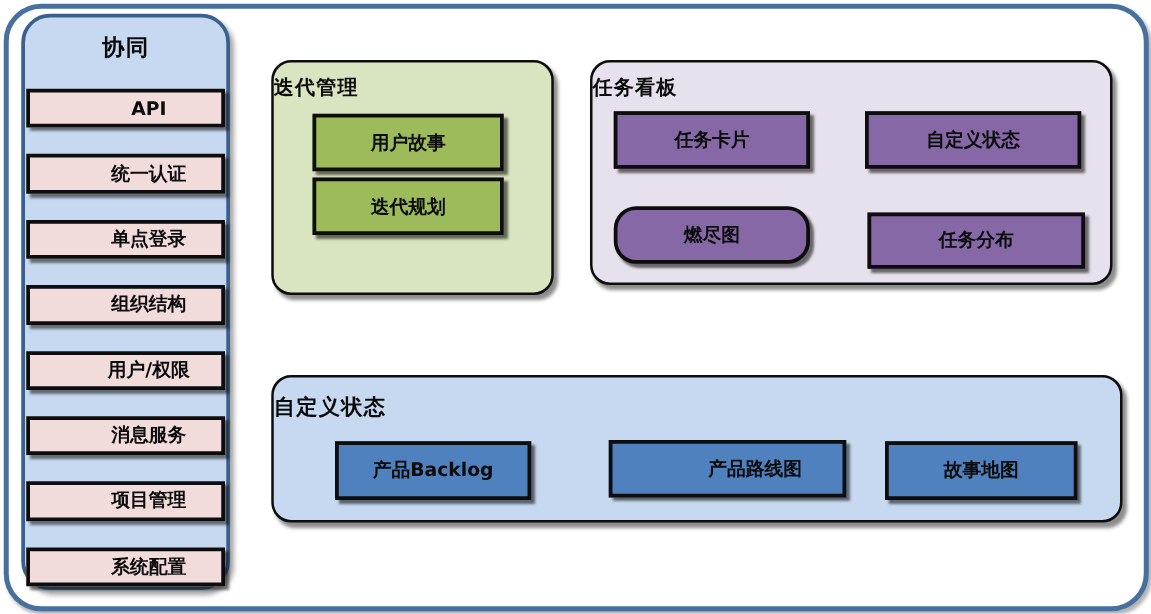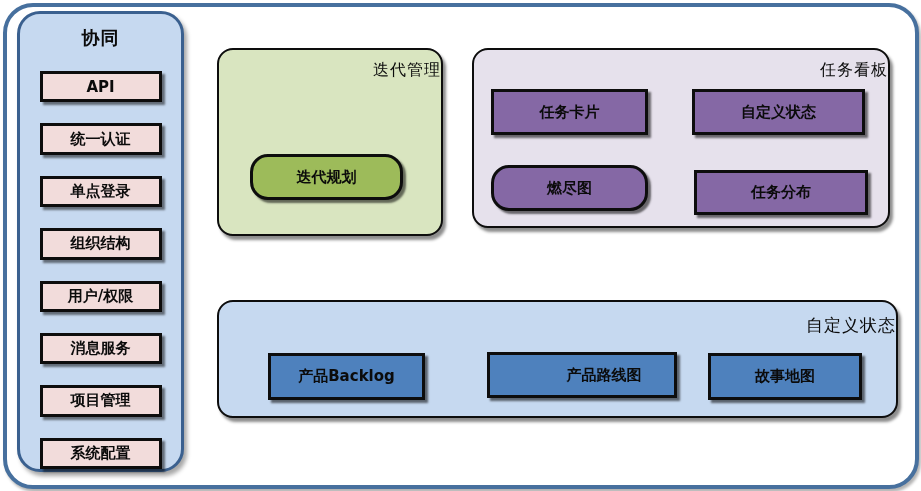--- a/index.html
+++ b/index.html
@@ -24,31 +24,31 @@
   }
   .sidebar-title{
     margin-top:12px;font-size:18px;font-weight:bold;letter-spacing:1px;
   }
   .side-item{
     width:116px;height:28px;margin-top:21px;
     background:var(--sidebar-item-fill,#F2DCDB);
     border:3px solid #0d0d0d;
     box-shadow:3px 3px 2px rgba(0,0,0,0.50);
     display:flex;align-items:center;justify-content:center;
-    font-size:15px;font-weight:bold;
+    font-size:15px;font-weight:bold;padding-left:37px;
   }
   .side-item:first-of-type{margin-top:23px;}
   
   .panel{
     position:absolute;border:2px solid #0d0d0d;border-radius:16px;
     box-shadow:3px 4px 3px rgba(0,0,0,0.45);
   }
   .panel-title{
-    position:absolute;left:0;right:0;text-align:right;
-    font-size:16px;font-weight:normal;letter-spacing:1px;
+    position:absolute;left:0;right:0;text-align:left;
+    font-size:16px;font-weight:bold;letter-spacing:1px;
   }
   .feature{
     position:absolute;border:3px solid #0d0d0d;
     box-shadow:3px 3px 2px rgba(0,0,0,0.55);
     display:flex;align-items:center;justify-content:center;
     font-size:15px;font-weight:bold;color:#0b0b0b;
   }
   
   .panel-iteration{left:217px;top:48px;width:222px;height:184px;
     background:var(--iteration-fill,#D9E5C0);}
@@ -75,21 +75,22 @@
   <div class="side-item">单点登录</div>
   <div class="side-item">组织结构</div>
   <div class="side-item">用户/权限</div>
   <div class="side-item">消息服务</div>
   <div class="side-item">项目管理</div>
   <div class="side-item">系统配置</div>
 </div>
 
 <div class="panel panel-iteration">
   <div class="panel-title" style="top:10px;">迭代管理</div>
-  <div class="feature" style="left:31px;top:104px;width:147px;height:40px;border-radius:18px;">迭代规划</div>
+  <div class="feature" style="left:31px;top:41px;width:147px;height:40px;">用户故事</div>
+  <div class="feature" style="left:31px;top:92px;width:147px;height:40px;">迭代规划</div>
 </div>
 
 <div class="panel panel-kanban">
   <div class="panel-title" style="top:10px;">任务看板</div>
   <div class="feature" style="left:17px;top:39px;width:151px;height:40px;">任务卡片</div>
   <div class="feature" style="left:218px;top:39px;width:167px;height:40px;">自定义状态</div>
   <div class="feature" style="left:17px;top:115px;width:151px;height:40px;border-radius:18px;">燃尽图</div>
   <div class="feature" style="left:220px;top:120px;width:168px;height:39px;">任务分布</div>
 </div>
 

